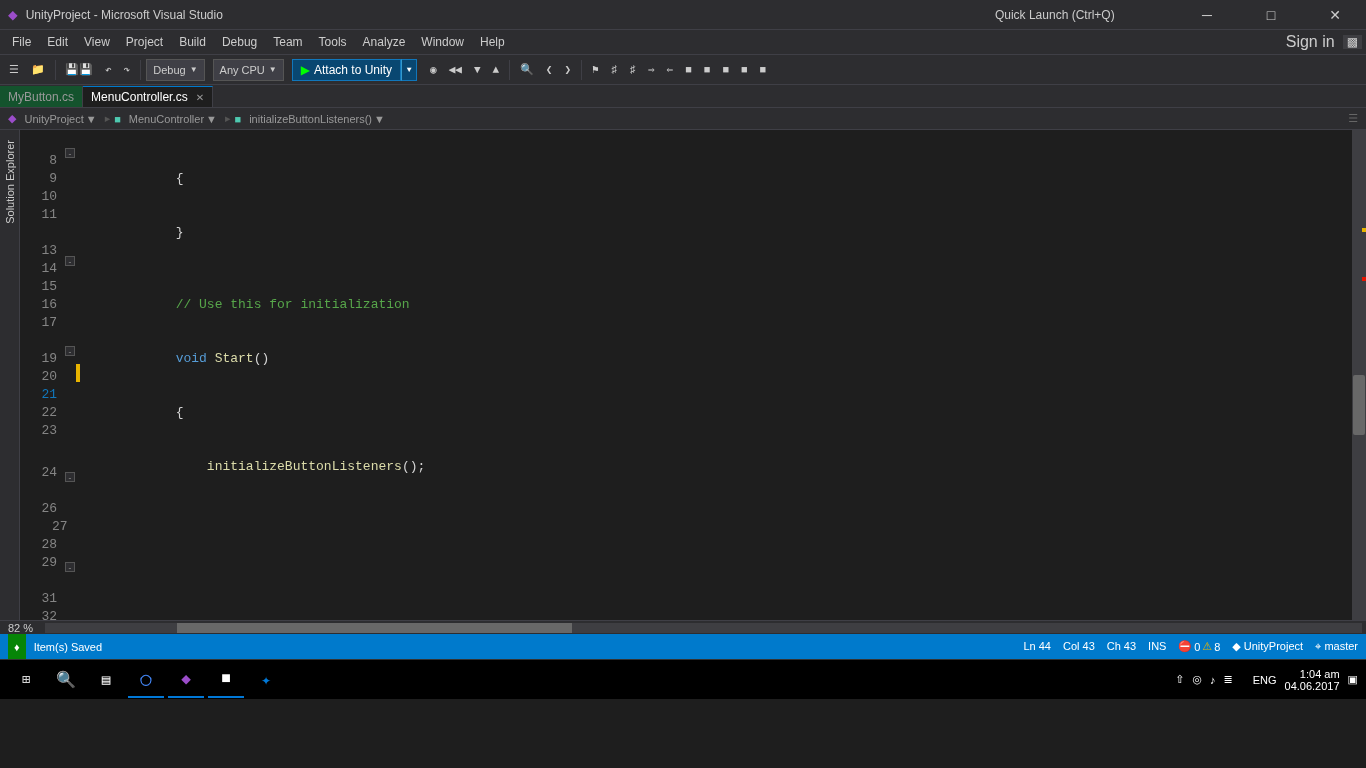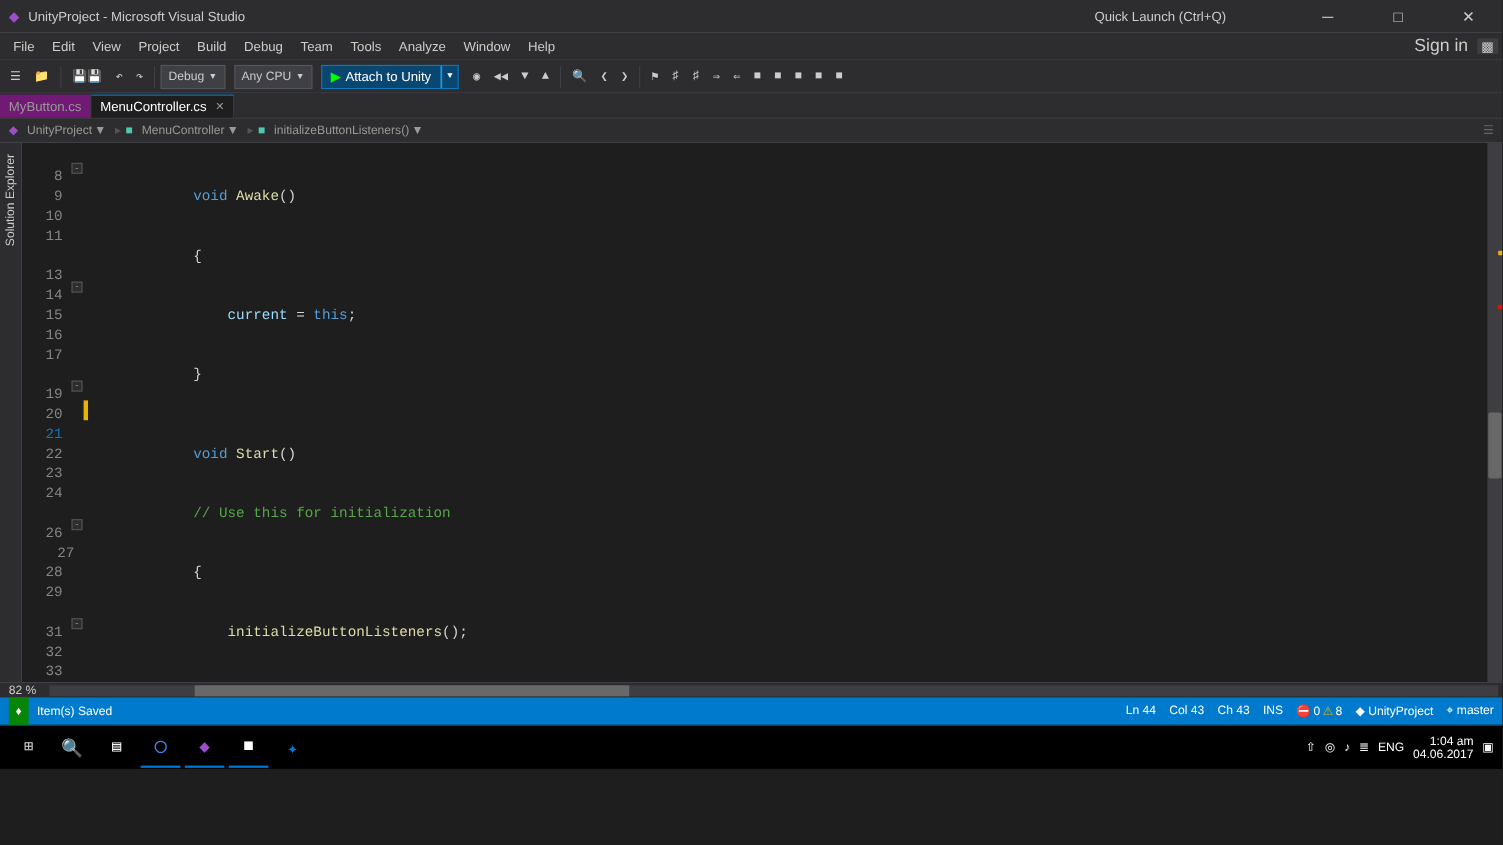--- a/index.html
+++ b/index.html
@@ -51,21 +51,21 @@
     #attach-btn-arrow { width: 16px; height: 22px; background: #094771; border-left: 1px solid #1177bb; border: 1px solid #1177bb; border-left: 1px solid #3399cc; display: flex; align-items: center; justify-content: center; cursor: pointer; font-size: 8px; color: #fff; }
 
     
     #tab-bar {
       background: #2d2d30;
       height: 23px;
       display: flex;
       align-items: flex-end;
       border-bottom: 1px solid #3f3f46;
     }
-    .tab { height: 21px; display: flex; align-items: center; padding: 0 8px; font-size: 12px; font-family: 'Segoe UI', sans-serif; cursor: pointer; background: #701a75; color: #999; border-right: 1px solid #3f3f46; gap: 4px; }
+    .tab { height: 21px; display: flex; align-items: center; padding: 0 8px; font-size: 12px; font-family: 'Segoe UI', sans-serif; cursor: pointer; background: #14532d; color: #999; border-right: 1px solid #3f3f46; gap: 4px; }
     .tab.active { background: #1e1e1e; color: #fff; border-top: 1px solid #007acc; }
     .tab-close { font-size: 10px; color: #999; cursor: pointer; margin-left: 4px; }
 
     
     #file-path-bar {
       background: #2d2d30;
       height: 22px;
       display: flex;
       align-items: center;
       padding: 0 8px;
@@ -340,21 +340,21 @@
       <div style="height:18px;">14</div>
       <div style="height:18px;">15</div>
       <div style="height:18px;">16</div>
       <div style="height:18px;text-align:right;">17</div>
       <div style="height:18px;"></div>
       <div style="height:18px;">19</div>
       <div style="height:18px;">20</div>
       <div style="height:18px; color:#1177bb;">21</div>
       <div style="height:18px;">22</div>
       <div style="height:18px;">23</div>
-      <div style="height:18px;">24</div>
+      <div style="height:18px;margin-top:24px;">24</div>
       <div style="height:18px;"></div>
       <div style="height:18px;">26</div>
       <div style="height:18px;margin-left:32px;">27</div>
       <div style="height:18px;">28</div>
       <div style="height:18px;">29</div>
       <div style="height:18px;"></div>
       <div style="height:18px;">31</div>
       <div style="height:18px;">32</div>
       <div style="height:18px;">33</div>
 
@@ -372,39 +372,33 @@
 
     <div style="position:absolute;left:56px;top:0;width:4px;bottom:0;">
       <div style="position:absolute;top:234px;height:18px;width:4px;background:#e8b400;"></div>
     </div>
 
     <div id="code-content" style="position:absolute;left:62px;top:0;right:14px;bottom:0;line-height:18px;padding:4px 0;">
 
       <div class="code-line">&nbsp;</div>
 
       <div class="code-line">
-        &nbsp;&nbsp;&nbsp;&nbsp;<span class="kw">void</span> <span class="method">Awake</span><span class="punc">()</span>
-      </div>
-      <div class="code-line">
         &nbsp;&nbsp;&nbsp;&nbsp;<span class="punc">{</span>
       </div>
       <div class="code-line">
-        &nbsp;&nbsp;&nbsp;&nbsp;&nbsp;&nbsp;&nbsp;&nbsp;<span class="param">current</span> <span class="punc">=</span> <span class="this-kw">this</span><span class="punc">;</span>
-      </div>
-      <div class="code-line">
         &nbsp;&nbsp;&nbsp;&nbsp;<span class="punc">}</span>
       </div>
 
       <div class="code-line">&nbsp;</div>
 
       <div class="code-line">
+        &nbsp;&nbsp;&nbsp;&nbsp;<span class="comment">// Use this for initialization</span>
+      </div>
+      <div class="code-line">
         &nbsp;&nbsp;&nbsp;&nbsp;<span class="kw">void</span> <span class="method">Start</span><span class="punc">()</span>
-      </div>
-      <div class="code-line">
-        &nbsp;&nbsp;&nbsp;&nbsp;<span class="comment">// Use this for initialization</span>
       </div>
       <div class="code-line">
         &nbsp;&nbsp;&nbsp;&nbsp;<span class="punc">{</span>
       </div>
       <div class="code-line">
         &nbsp;&nbsp;&nbsp;&nbsp;&nbsp;&nbsp;&nbsp;&nbsp;<span class="method">initializeButtonListeners</span><span class="punc">();</span>
       </div>
       <div class="code-line">
         &nbsp;&nbsp;&nbsp;&nbsp;
       </div>
@@ -476,20 +470,20 @@
     <div class="taskbar-icon active" style="font-size:16px;color:#fff;">■</div>
 
     <div class="taskbar-icon" style="font-size:16px;color:#0078d7;">✦</div>
   </div>
   <div id="taskbar-right">
 
     <span style="cursor:pointer;">⇧</span>
     <span style="cursor:pointer;">◎</span>
     <span style="cursor:pointer;">♪</span>
     <span style="cursor:pointer;">≣</span>
-    <span style="cursor:pointer;">ENG</span>
+    <span style="cursor:pointer;margin-left:12px;">ENG</span>
     <div style="cursor:pointer;text-align:right;">
       <div>1:04 am</div>
       <div>04.06.2017</div>
     </div>
     <span style="cursor:pointer;">▣</span>
   </div>
 </div>
 
 </body></html>

